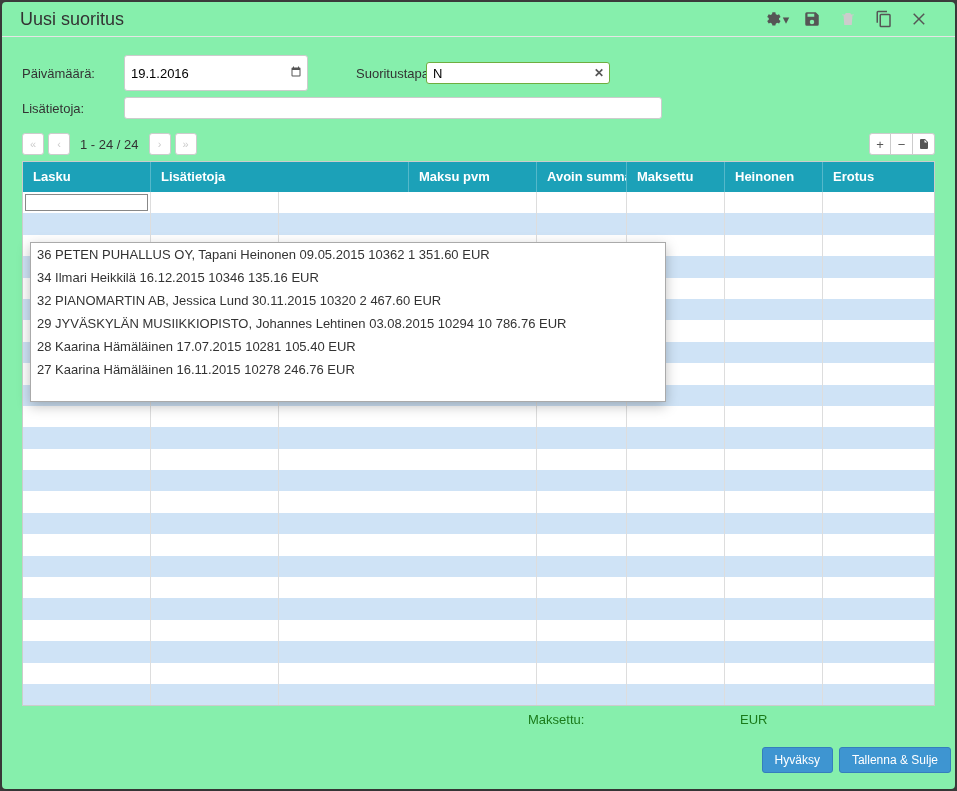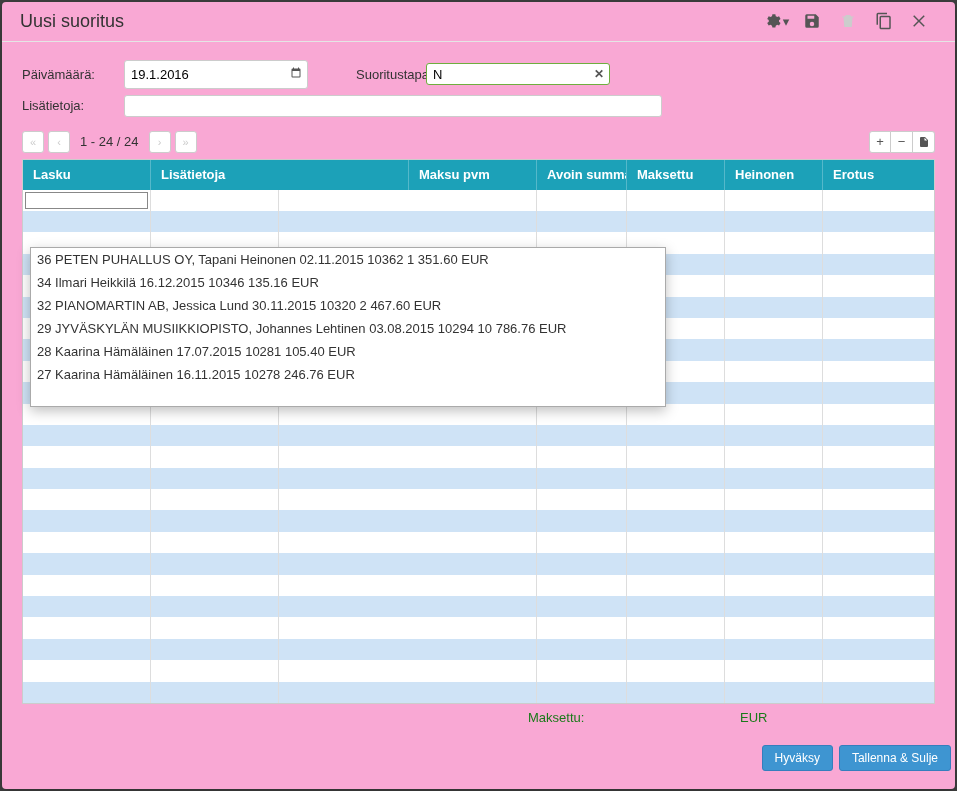--- a/index.html
+++ b/index.html
@@ -9,21 +9,21 @@
     color: #333;
     background: #404040;
     width: 957px;
     height: 791px;
     overflow: hidden;
     position: relative;
   }
   .modal {
     position: absolute;
     top: 2px; left: 2px; right: 2px; bottom: 2px;
-    background: #f9a8d4;
+    background: #86efac;
     border-radius: 4px;
     box-shadow: 0 2px 10px rgba(0,0,0,0.3);
     display: flex;
     flex-direction: column;
   }
   .modal-header {
     height: 48px;
     border-bottom: 1px solid #e5e5e5;
     display: flex;
     align-items: center;
@@ -75,21 +75,21 @@
     color: #333;
     text-align: left;
     padding-left: 48px;
   }
   .date-input-wrap {
     position: relative;
     width: 184px;
   }
   .date-input-wrap input {
     width: 100%;
-    height: 29px;
+    height: 36px;
     border: 1px solid #ccc;
     border-radius: 3px;
     padding: 2px 24px 2px 6px;
     font-size: 13px;
   }
   .date-input-wrap .cal-icon {
     position: absolute;
     right: 6px; top: 50%; transform: translateY(-50%);
     color: #555;
     pointer-events: none;
@@ -576,21 +576,21 @@
         </div>
     </div>
 
     <div class="footer-totals">
       <span class="tlabel">Maksettu:</span>
       <span></span>
       <span class="tcur">EUR</span>
     </div>
 
     <div class="autocomplete-popup" id="ac-popup">
-        <div class="ac-item">36  PETEN PUHALLUS OY, Tapani Heinonen   02.11.2015  10362  1 351.60  EUR</div>
+        <div class="ac-item">36  PETEN PUHALLUS OY, Tapani Heinonen   09.05.2015  10362  1 351.60  EUR</div>
         <div class="ac-item">34  Ilmari Heikkilä  16.12.2015  10346  135.16  EUR</div>
         <div class="ac-item">32  PIANOMARTIN AB, Jessica Lund  30.11.2015  10320  2 467.60  EUR</div>
         <div class="ac-item">29  JYVÄSKYLÄN MUSIIKKIOPISTO, Johannes Lehtinen   03.08.2015  10294  10 786.76  EUR</div>
         <div class="ac-item">28  Kaarina Hämäläinen   17.07.2015  10281  105.40  EUR</div>
         <div class="ac-item">27  Kaarina Hämäläinen   16.11.2015  10278  246.76  EUR</div>
       </div>
 
   </div>
 
   <div class="modal-footer">

